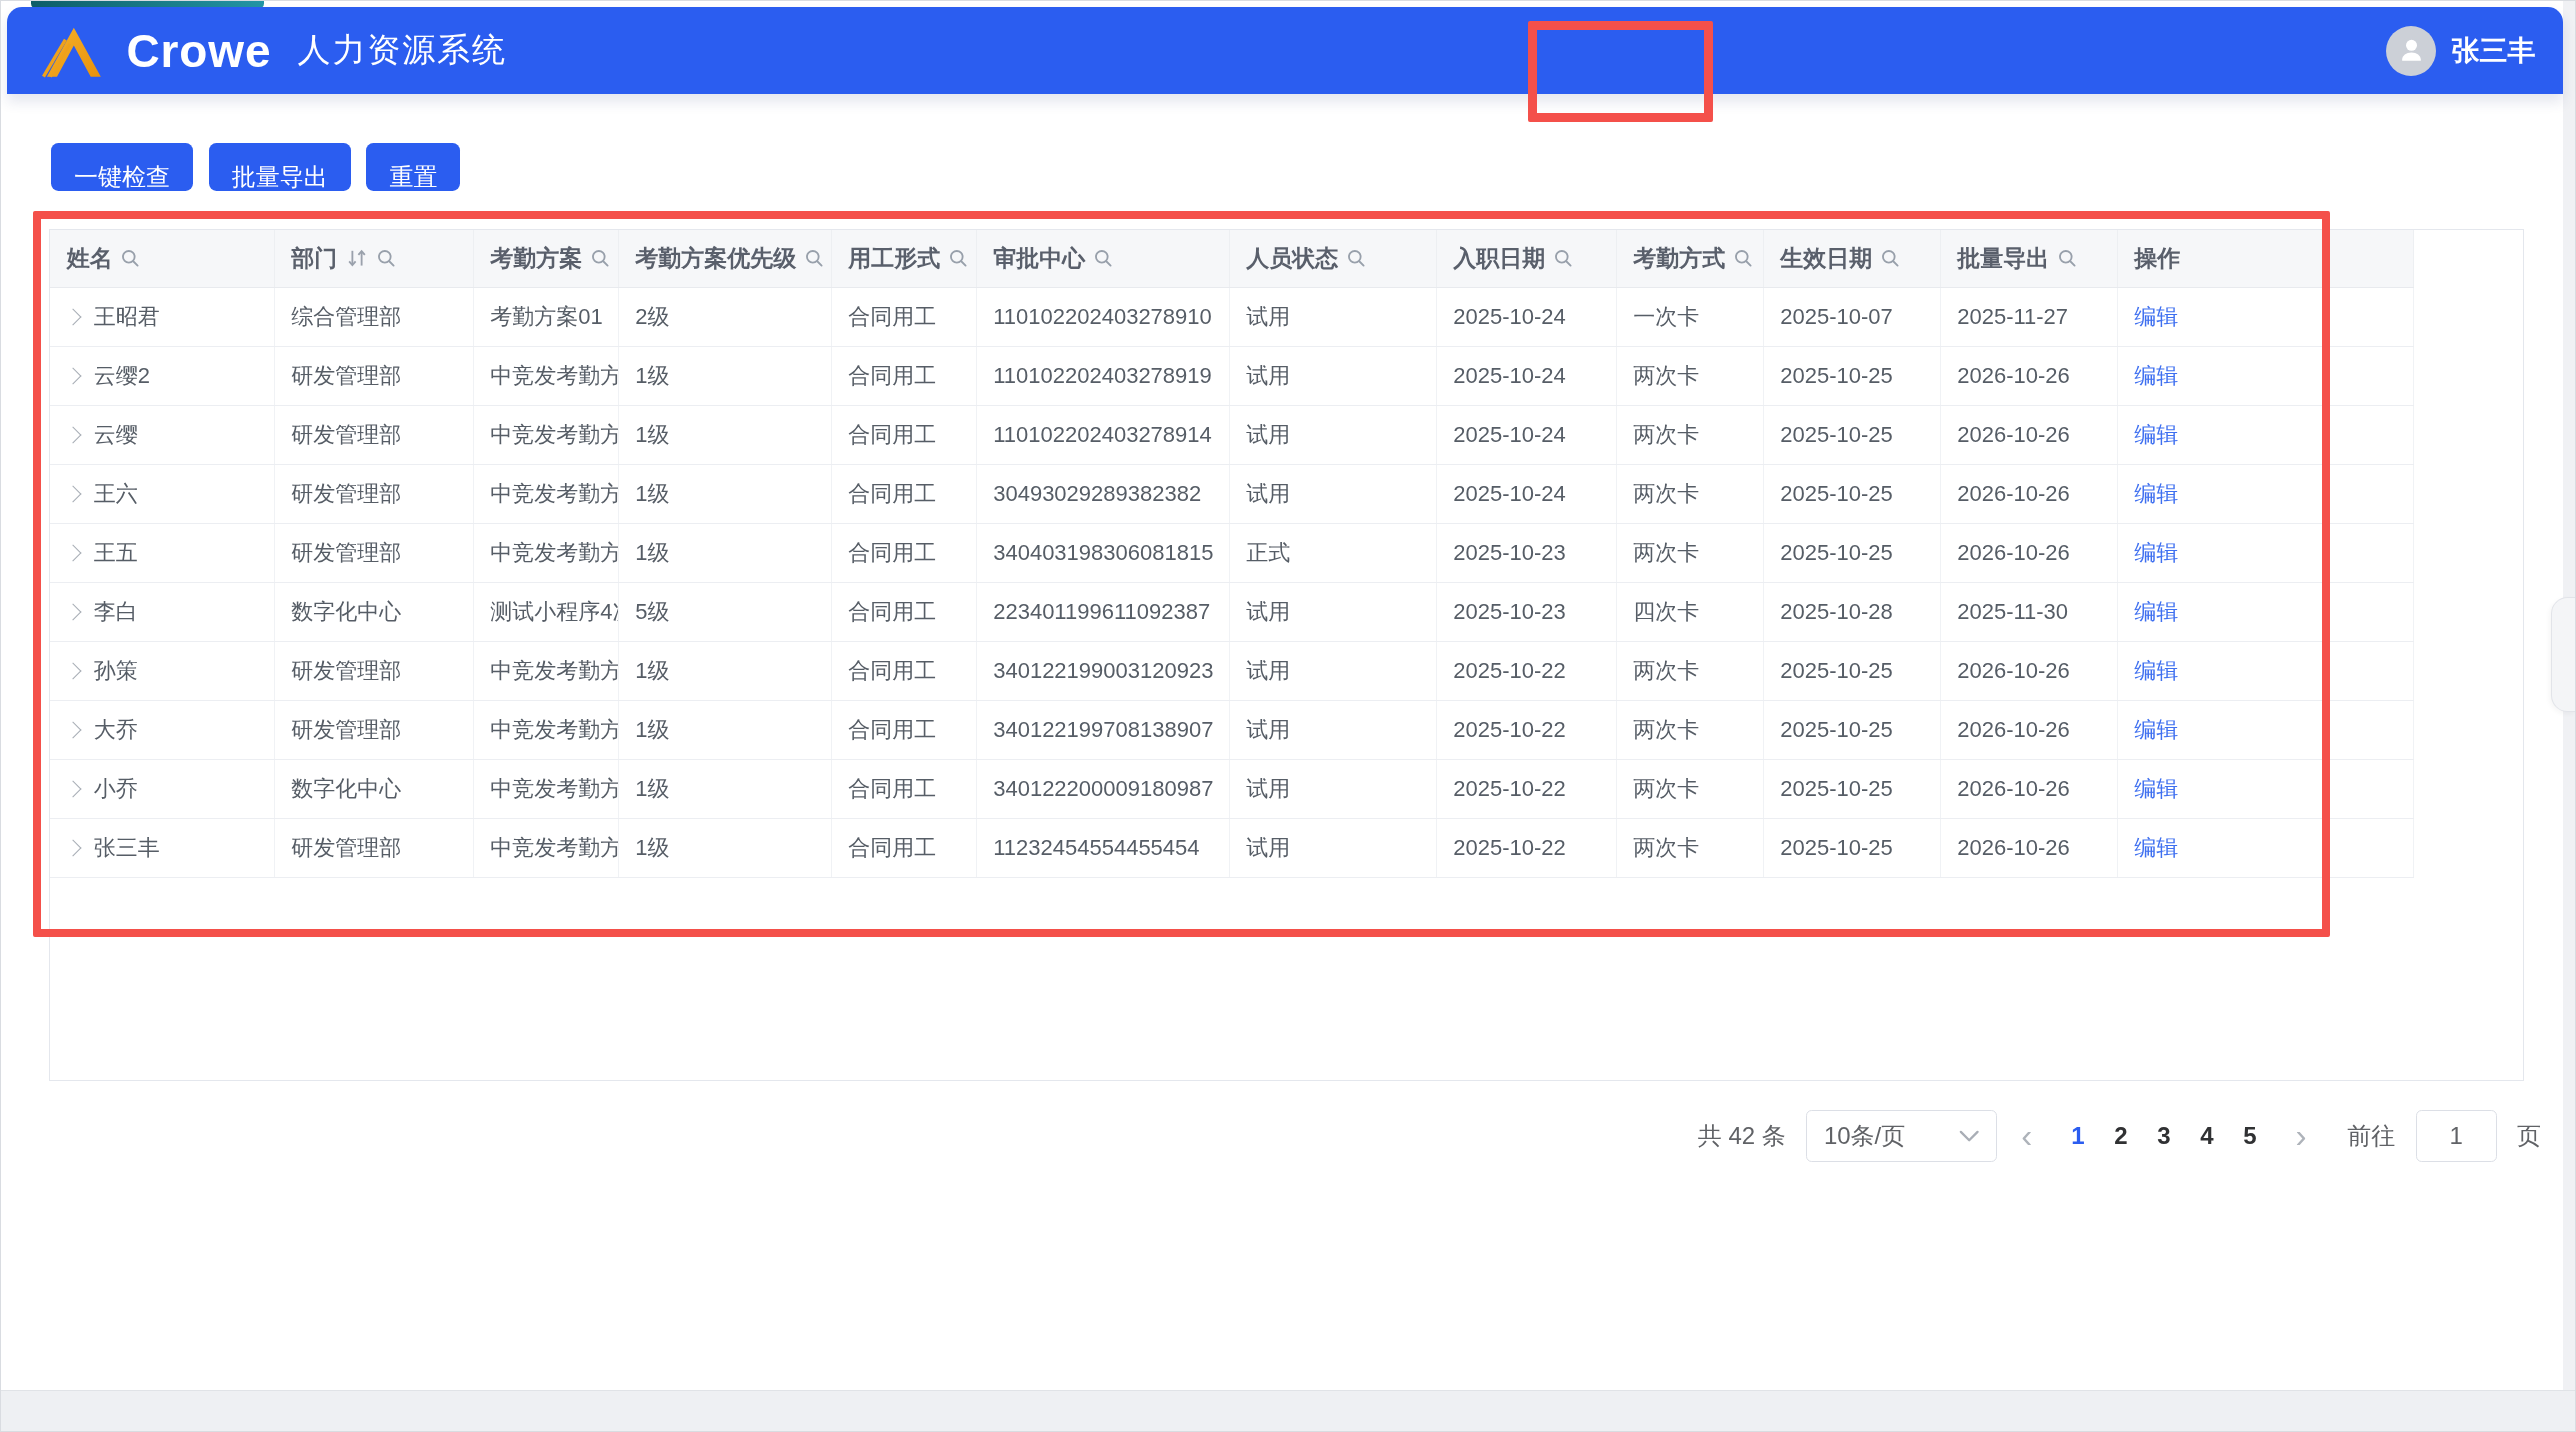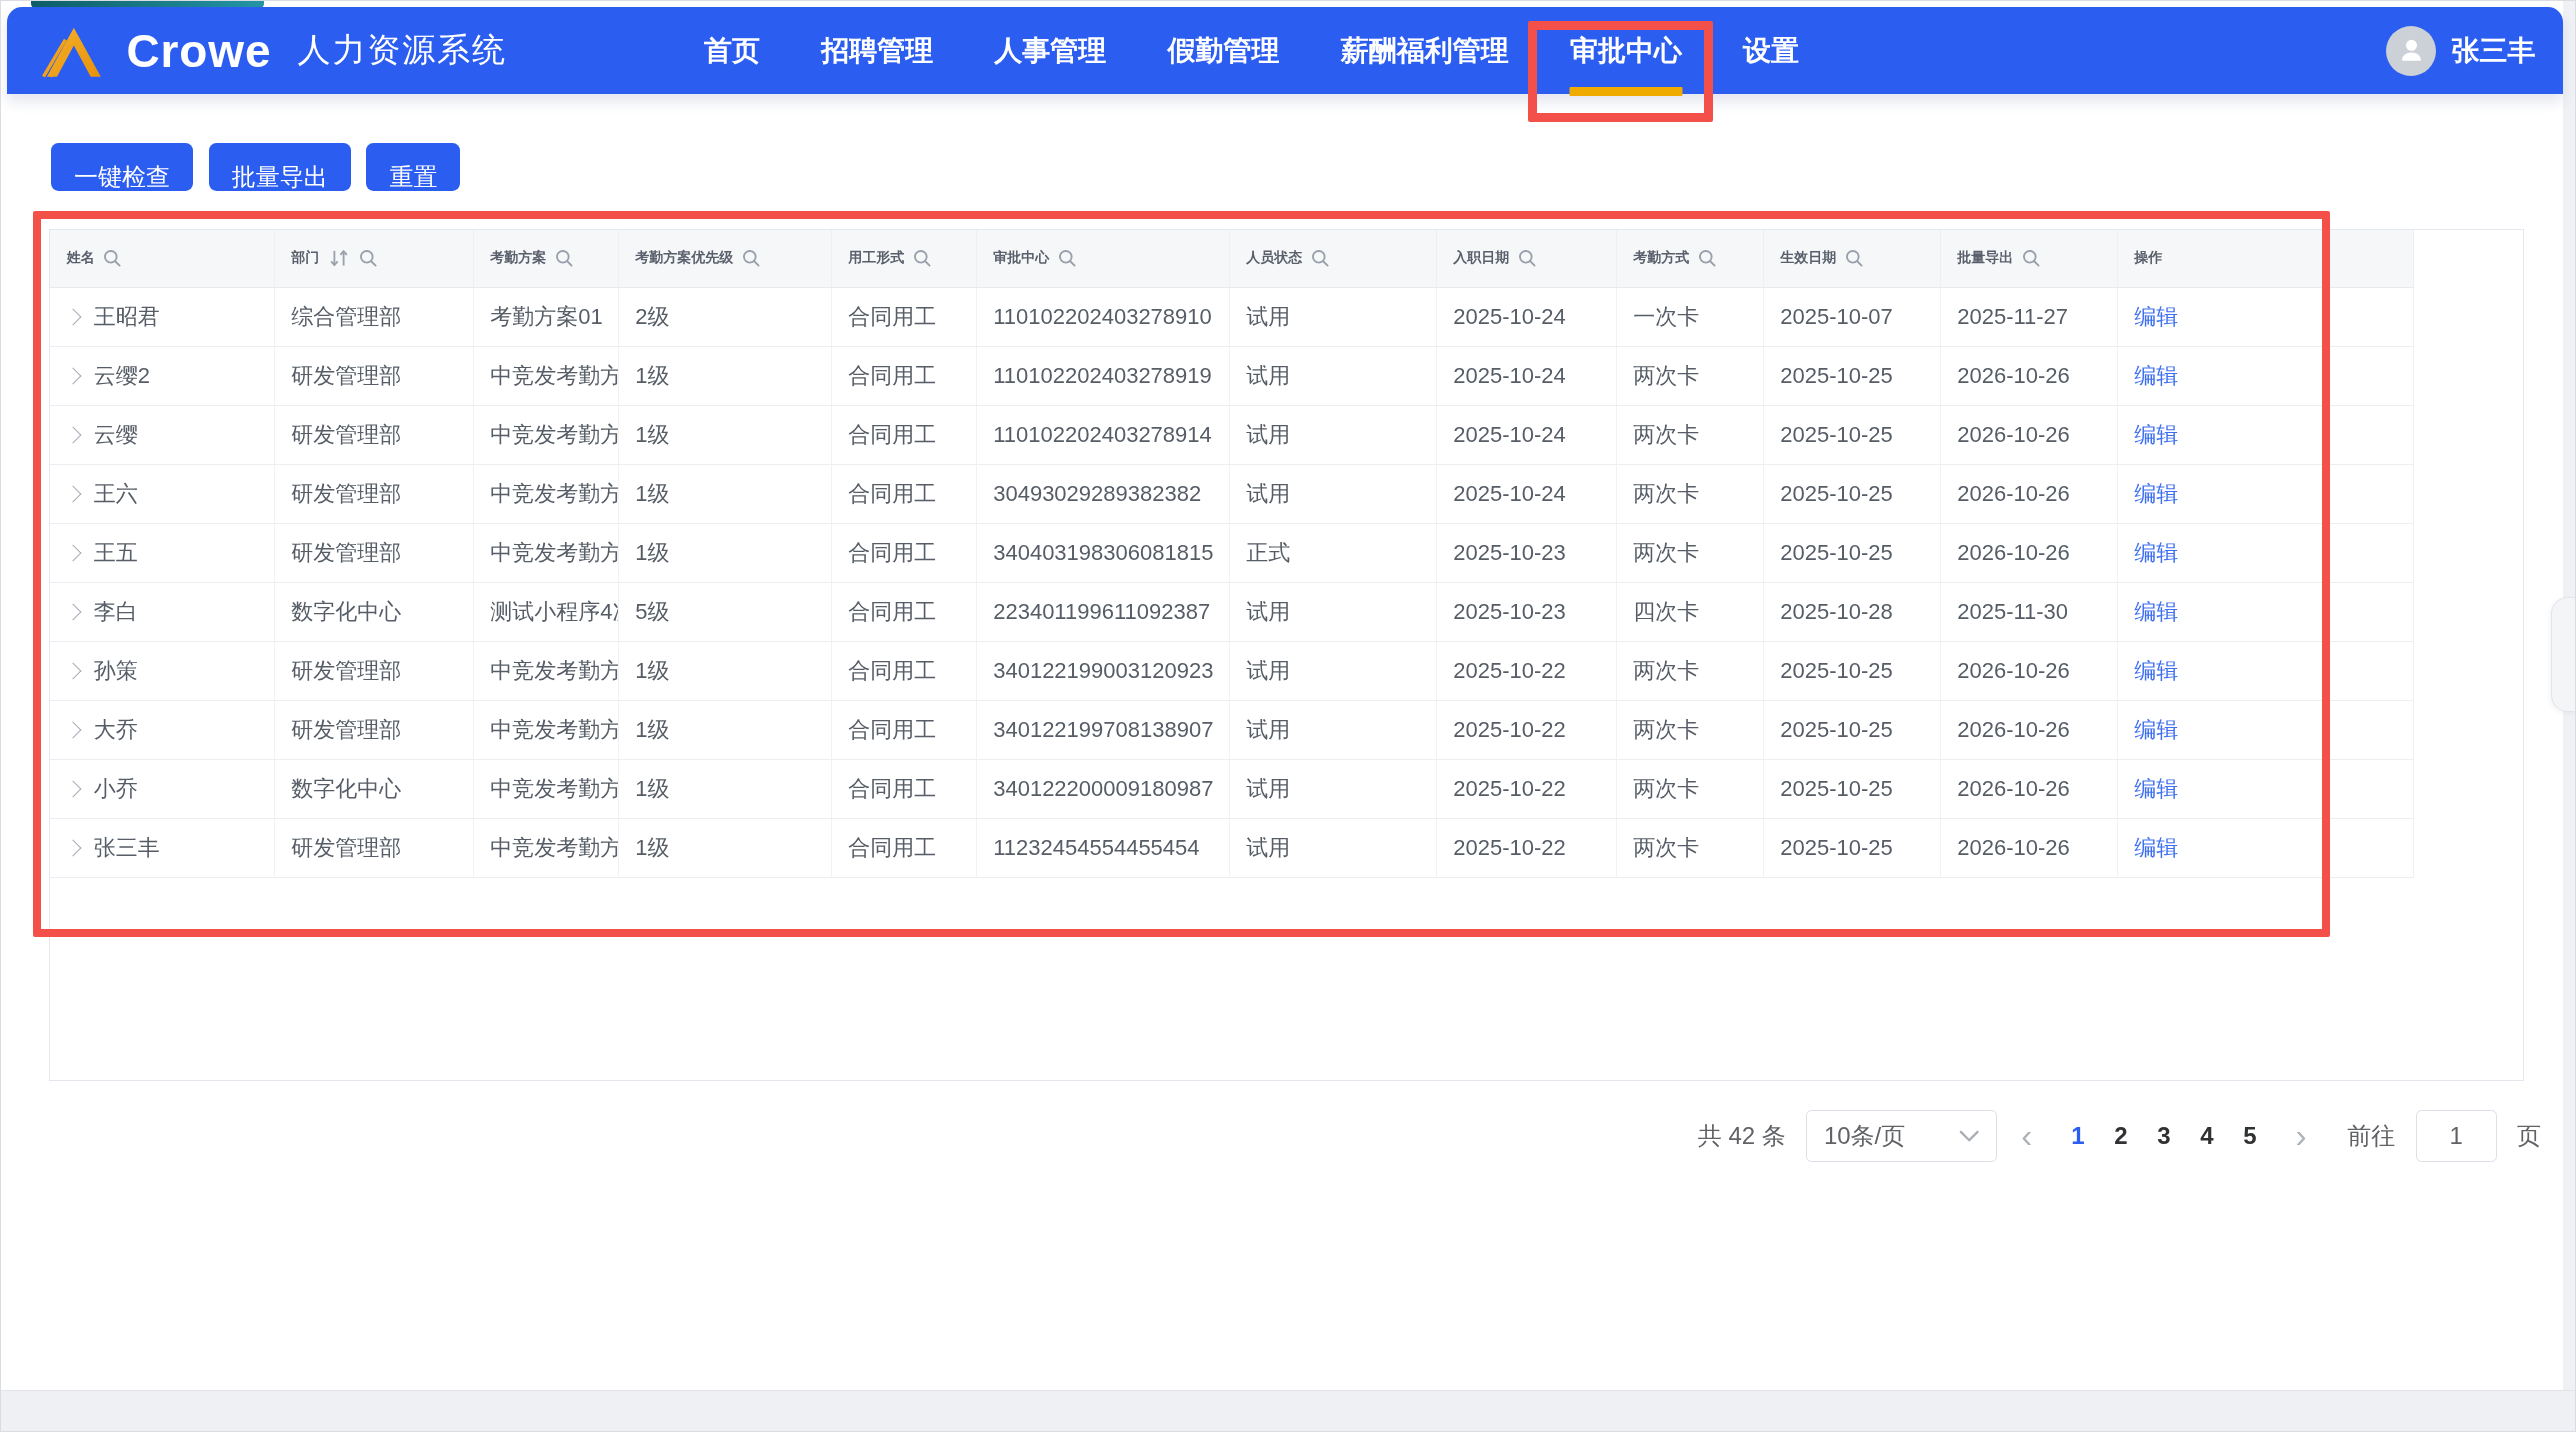--- a/index.html
+++ b/index.html
@@ -40,21 +40,21 @@
   .toolbar{position:absolute;left:51px;top:143px;display:flex;gap:15.7px;z-index:6;}
   .btn{height:48px;padding:10px 23px;background:#2b5df0;color:#fff;border:none;border-radius:7.4px;
     font-size:24px;font-family:inherit;cursor:pointer;line-height:48px;}
 
   
   .table-card{position:absolute;left:49px;top:229px;width:2475px;height:852px;
     background:#fff;border:0.9px solid #e4e7ed;box-sizing:border-box;z-index:5;}
   table.data-table{border-collapse:collapse;table-layout:fixed;width:2362px;}
   .data-table th{
     height:57px;background:#f6f7f9;border-right:0.9px solid #edeff2;border-bottom:0.9px solid #e8eaee;
-    font-size:14px;font-weight:700;color:#595f6b;text-align:center;padding:0 0 0 16.7px;box-sizing:border-box;
+    font-size:23px;font-weight:700;color:#595f6b;text-align:center;padding:0 0 0 16.7px;box-sizing:border-box;
     white-space:nowrap;overflow:hidden;
   }
   .th-inner{display:flex;align-items:center;gap:7.4px;}
   .data-table td{
     height:59px;border-right:0.9px solid #f0f2f5;border-bottom:0.9px solid #eceef2;
     font-size:22px;color:#565d66;padding:0 0 0 16.7px;box-sizing:border-box;
     white-space:nowrap;overflow:hidden;background:#fff;
   }
   .cell-flex{display:flex;align-items:center;}
   .row-chevron{display:inline-block;width:11px;height:11px;border-top:1.9px solid #a7adb5;border-right:1.9px solid #a7adb5;
@@ -100,29 +100,20 @@
           <stop offset="1" stop-color="#e8920c"></stop>
       </linearGradient>
     </defs>
     <path d="M14 66 L46 8 L78 66 L66 66 L46 29 L26 66 Z" fill="url(#gold)"></path>
     <line x1="10" y1="66" x2="36" y2="22" stroke="url(#gold)" stroke-width="4"></line>
     <line x1="18" y1="66" x2="41" y2="27" stroke="url(#gold)" stroke-width="4"></line>
   </svg>
   <span class="brand-text">Crowe</span>
   <span class="app-title">人力资源系统</span>
 
-  <div class="main-nav">
-      <div class="nav-item">首页</div>
-      <div class="nav-item">招聘管理</div>
-      <div class="nav-item">人事管理</div>
-      <div class="nav-item">假勤管理</div>
-      <div class="nav-item">薪酬福利管理</div>
-      <div class="nav-item active">审批中心</div>
-      <div class="nav-item">设置</div>
-    </div>
 
   <div class="header-user">
     <span class="avatar">
       <svg viewBox="0 0 24 24">
         <circle cx="12" cy="8.2" r="4" fill="#ffffff"></circle>
         <path d="M12 13.4c-3.8 0-6.8 2.3-6.8 5.2v0.9h13.6v-0.9c0-2.9-3-5.2-6.8-5.2z" fill="#ffffff"></path>
       </svg>
     </span>
     <span class="user-name">张三丰</span>
   </div>

